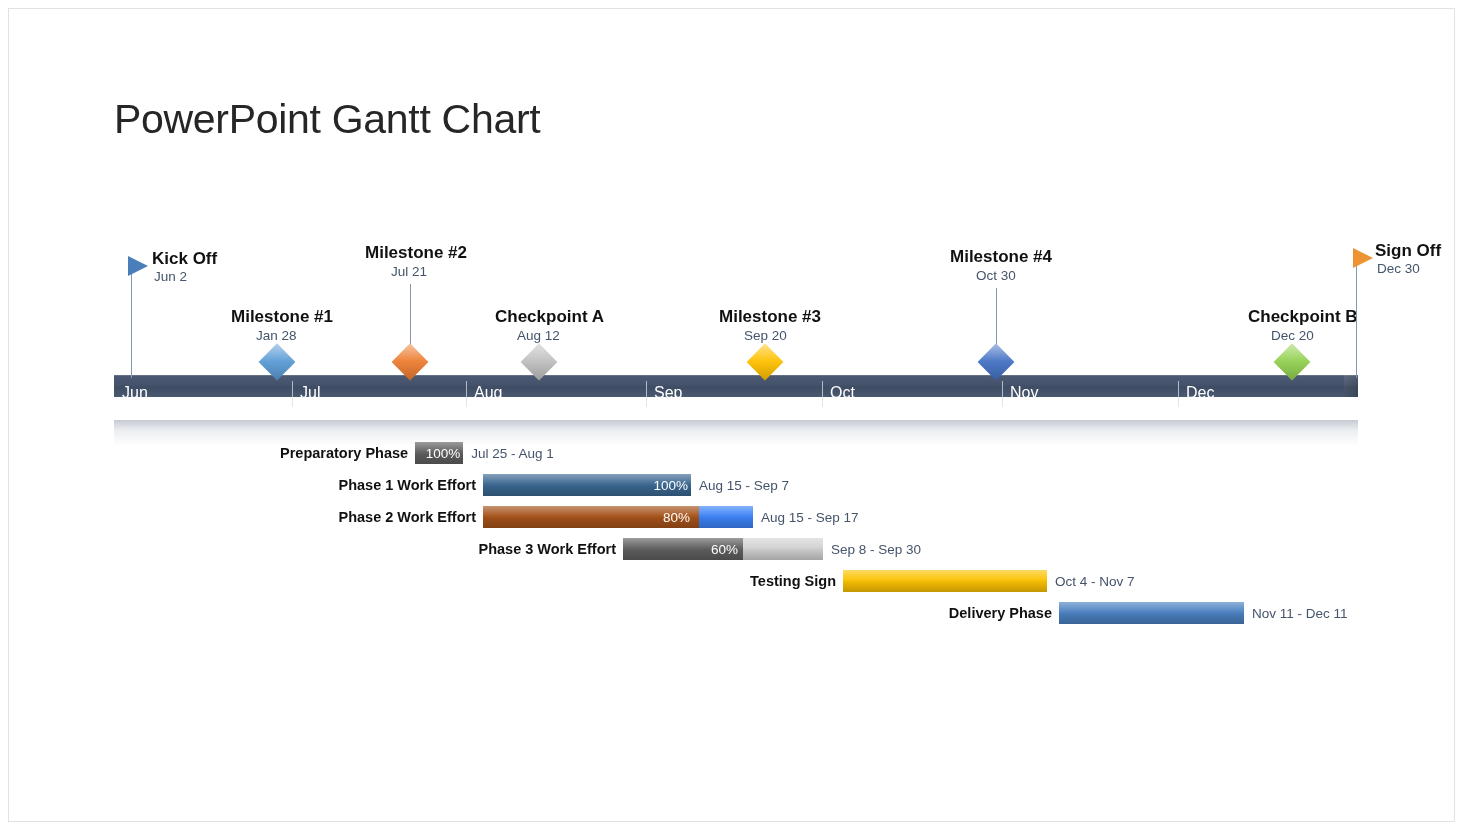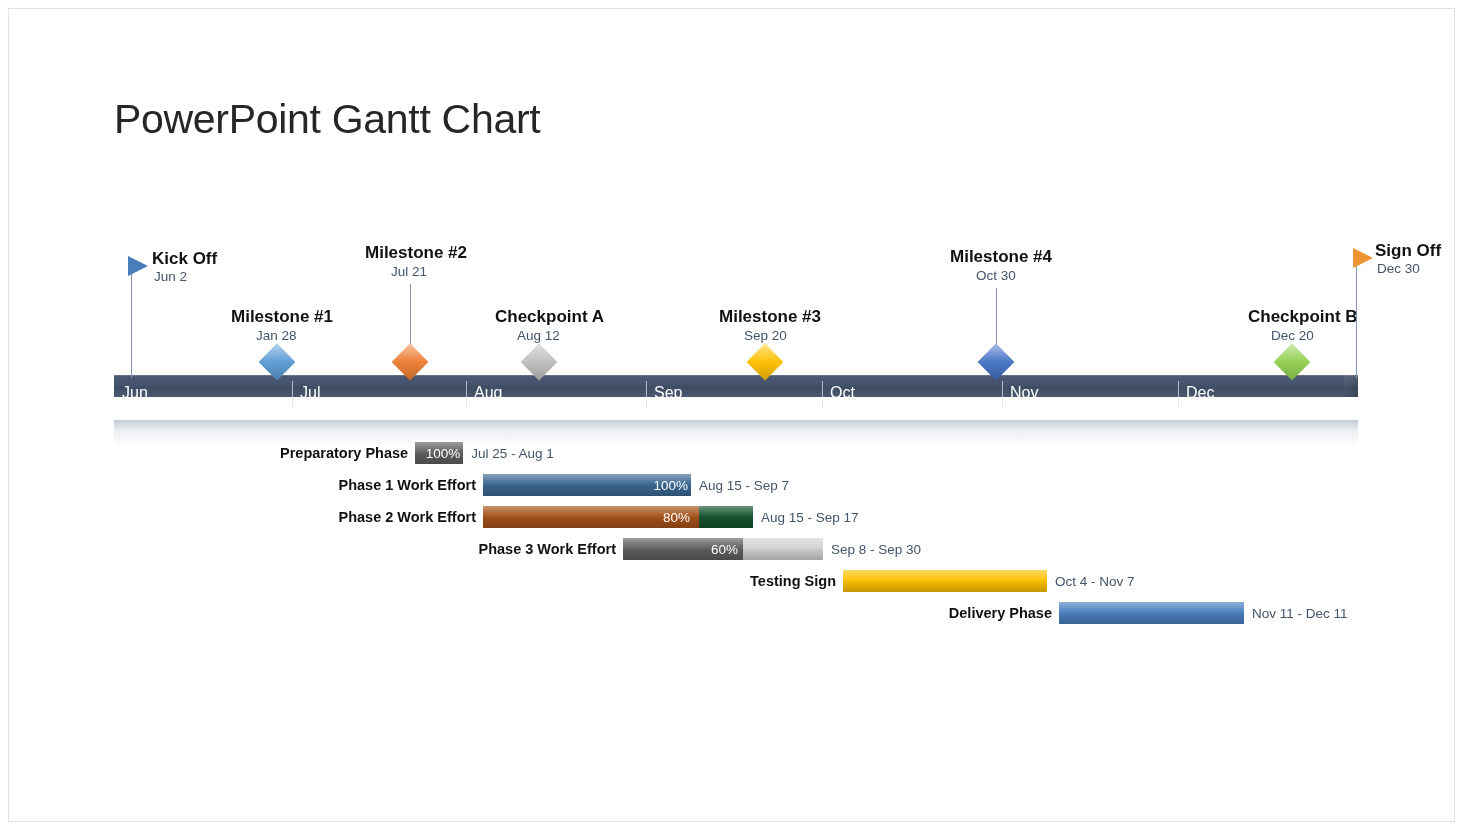--- a/index.html
+++ b/index.html
@@ -295,21 +295,21 @@
     <div class="task-bar" style="width:208px;background:#5b9bd5;">
       <div class="task-fill" style="width:100%;background:#3a6791;"></div>
       <div class="bevel"></div>
       <div class="pct" style="right:3px;">100%</div>
     </div>
     <div class="task-dates">Aug 15 - Sep 7</div>
   </div>
 
   <div class="task-row" style="left:280px;top:505px;">
     <div class="task-label" style="width:196px;">Phase 2 Work Effort</div>
-    <div class="task-bar" style="width:270px;background:#14532d;">
+    <div class="task-bar" style="width:270px;background:#3b82f6;">
       <div class="task-fill" style="width:80%;background:#a5521a;"></div>
       <div class="bevel"></div>
       <div class="pct" style="left:calc(80% - 36px);">80%</div>
     </div>
     <div class="task-dates">Aug 15 - Sep 17</div>
   </div>
 
   <div class="task-row" style="left:420px;top:537px;">
     <div class="task-label" style="width:196px;">Phase 3 Work Effort</div>
     <div class="task-bar" style="width:200px;background:#d2d2d2;">

